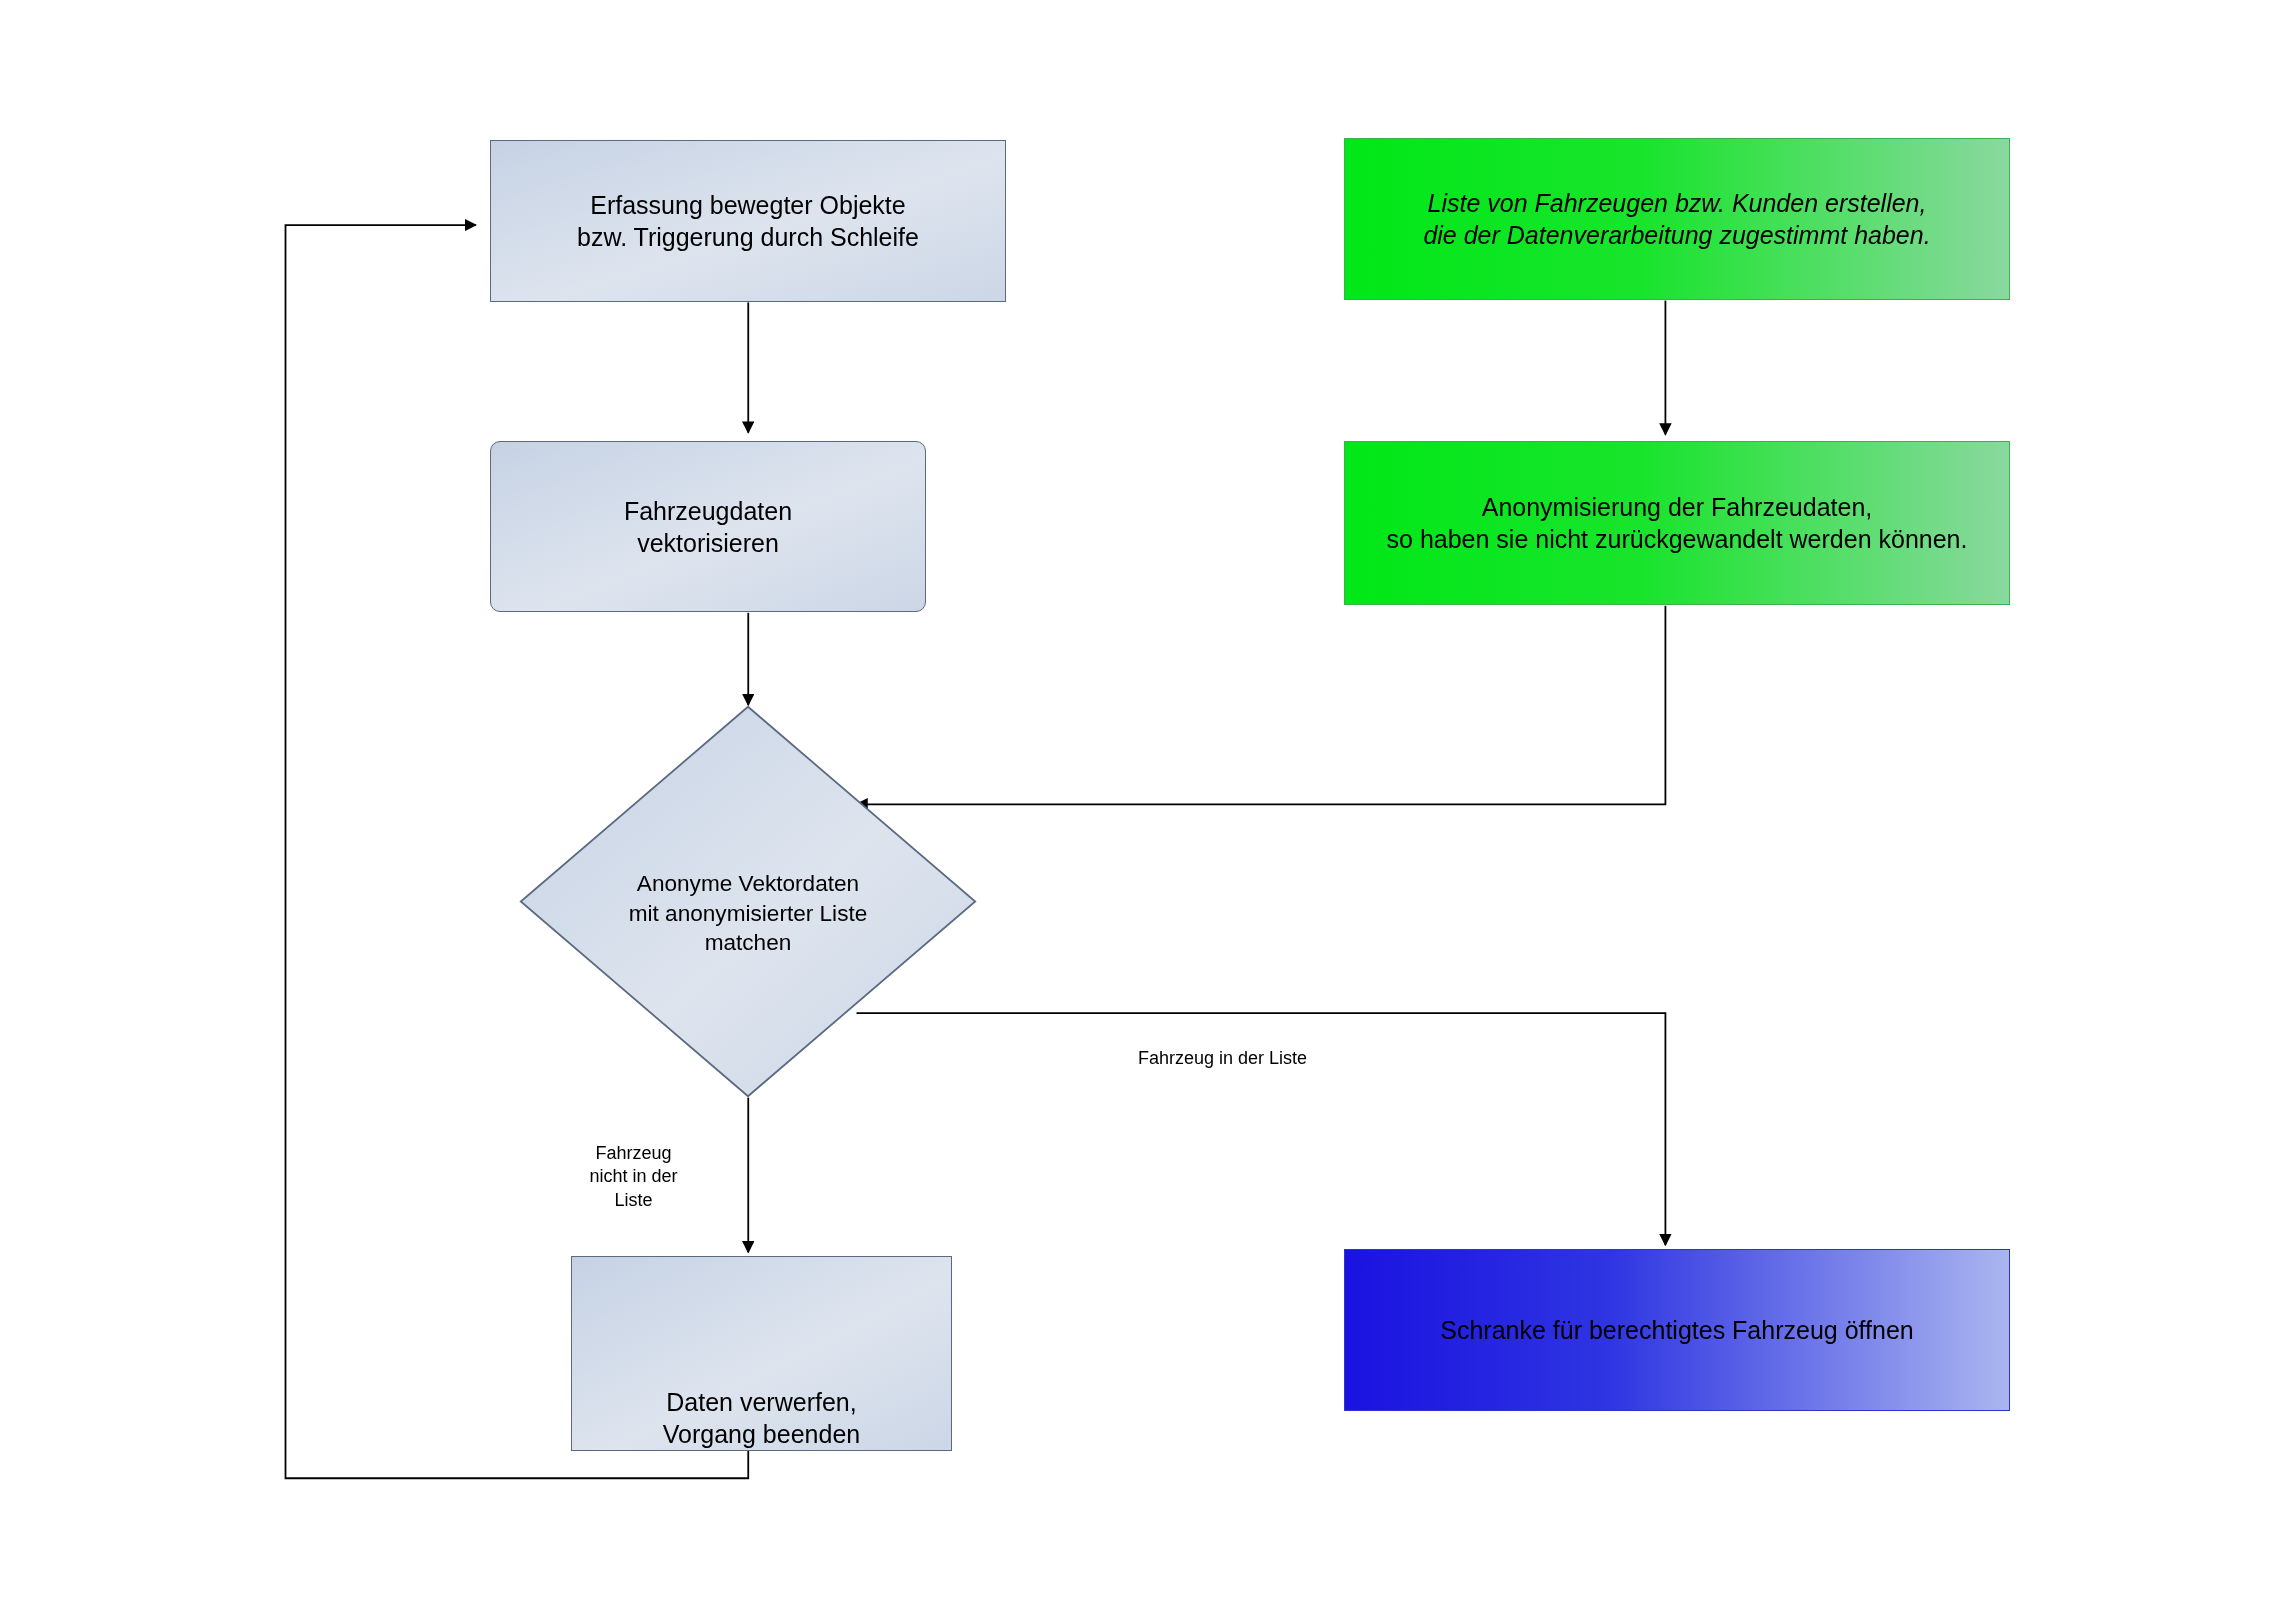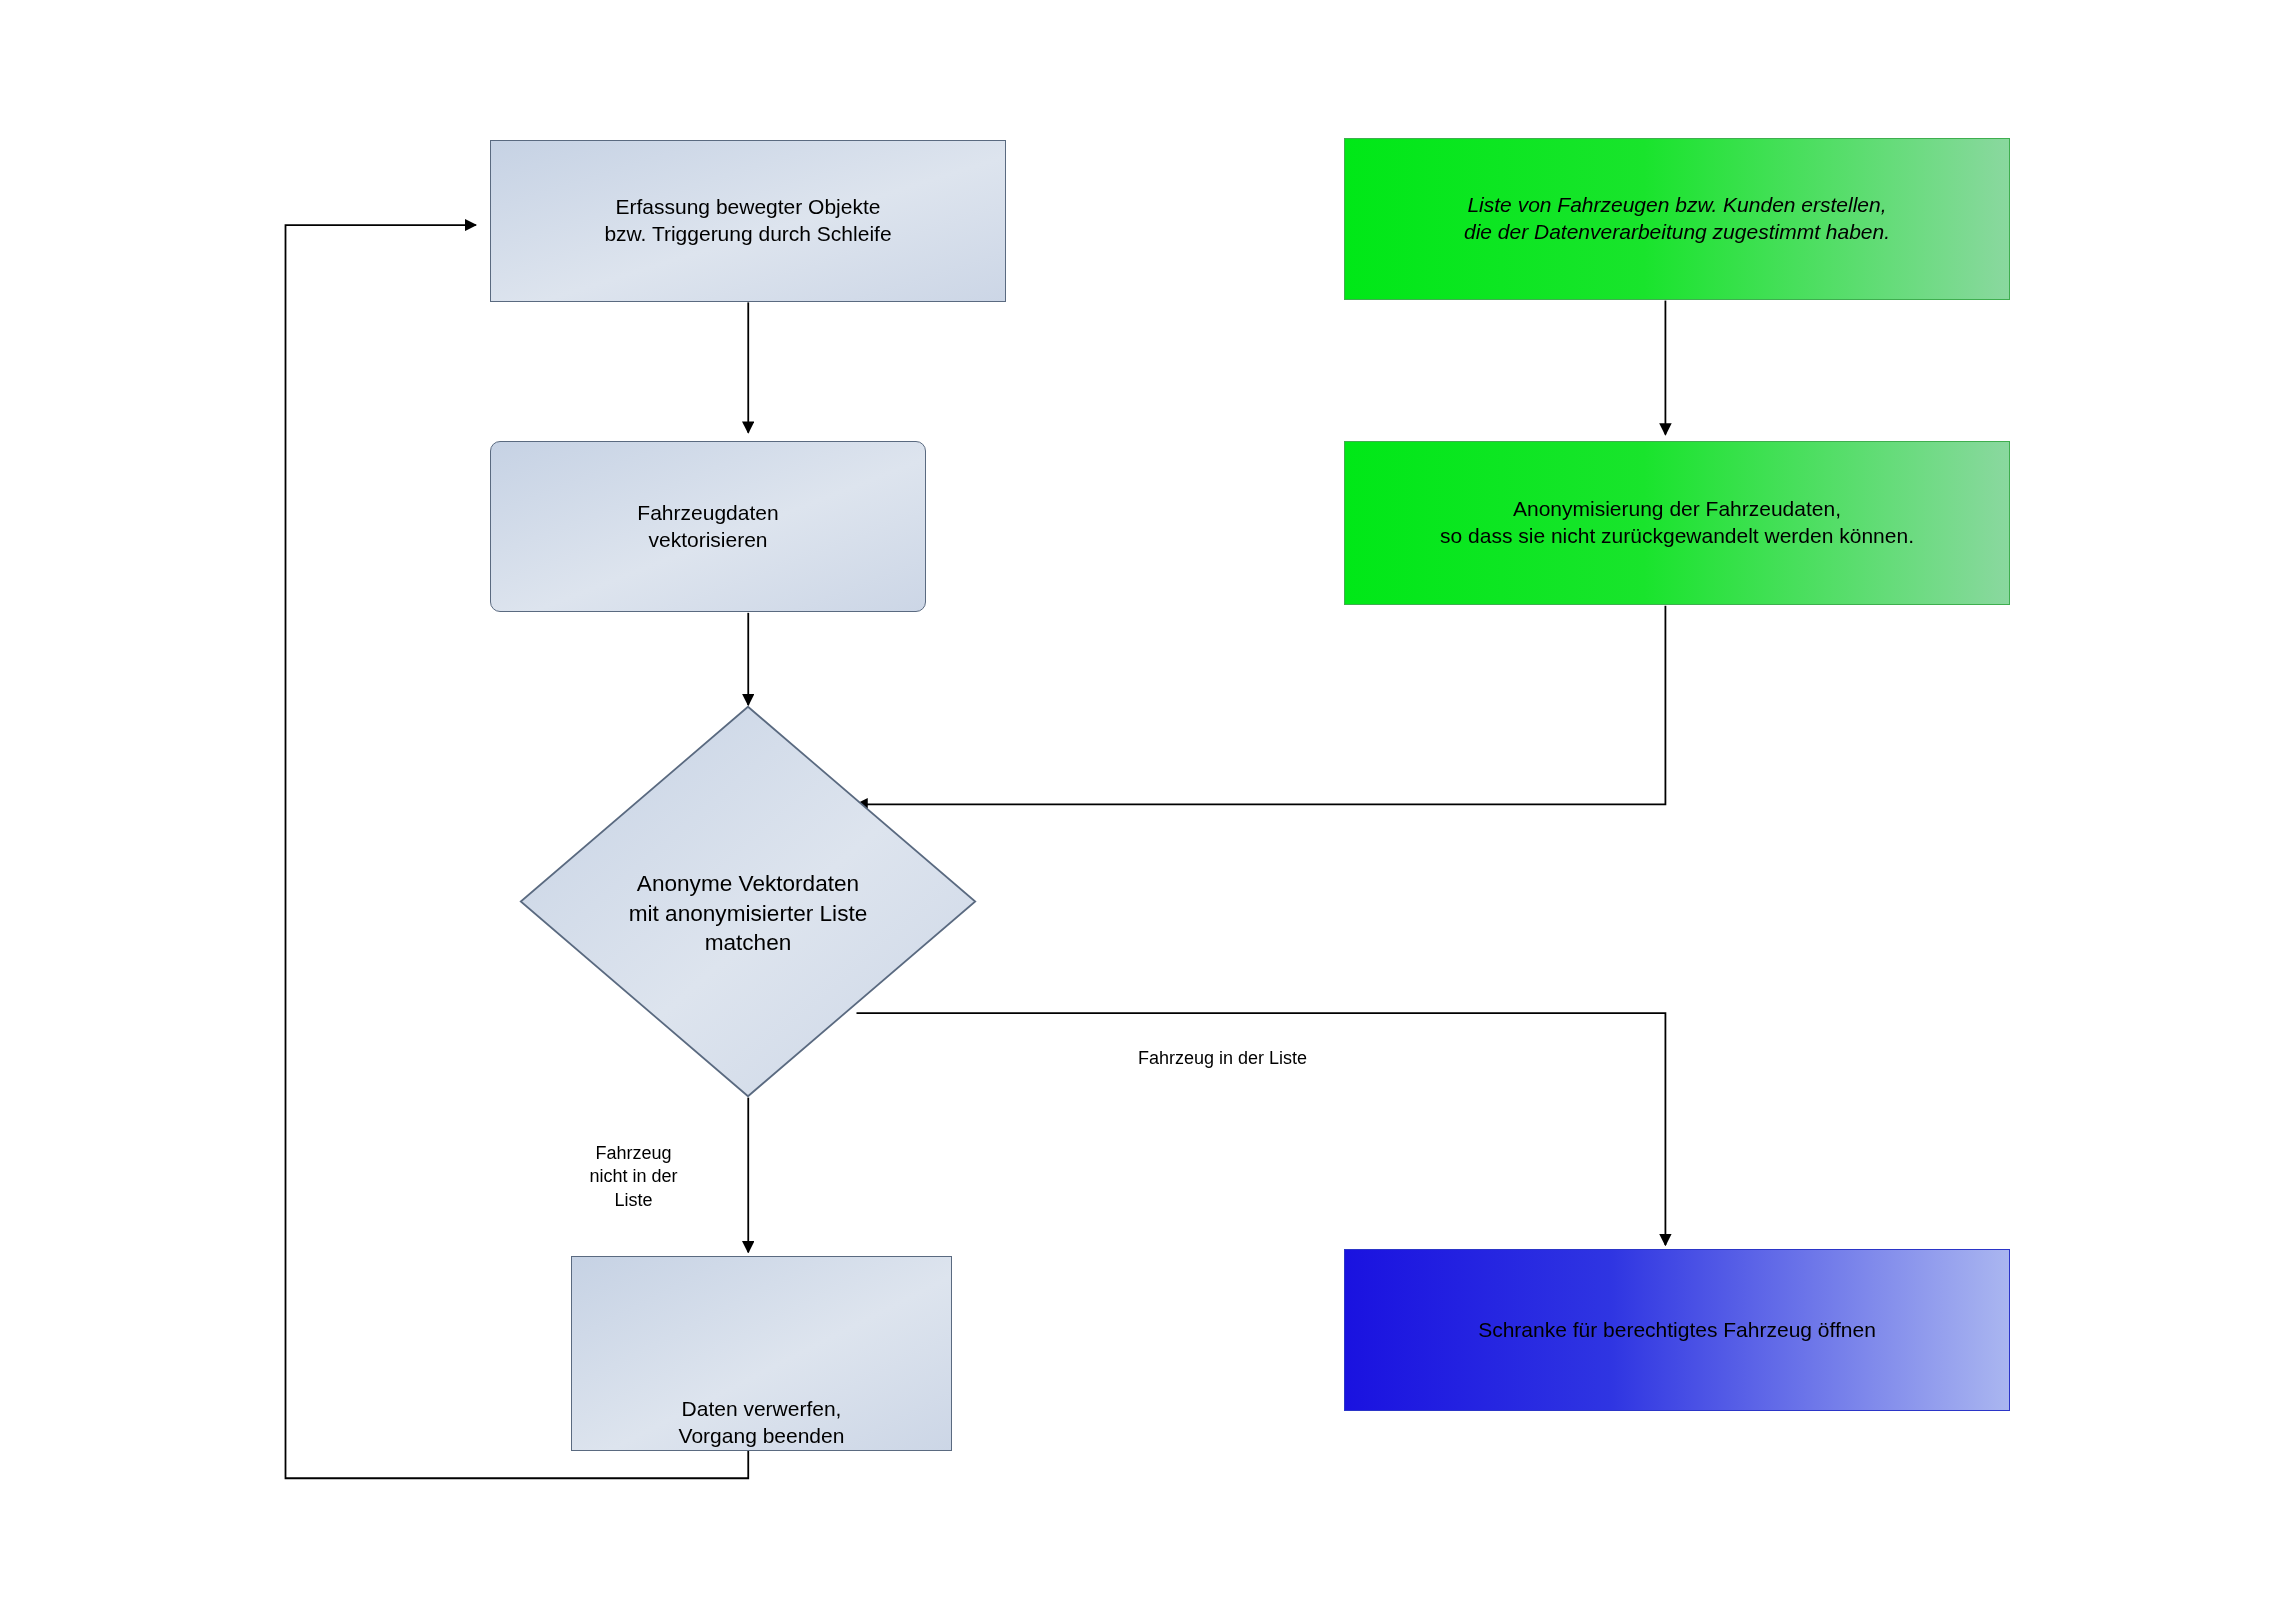--- a/index.html
+++ b/index.html
@@ -21,21 +21,21 @@
     height: 1623px;
   }
   .node {
     position: absolute;
     box-sizing: border-box;
     display: flex;
     align-items: center;
     justify-content: center;
     text-align: center;
     color: #000000;
-    font-size: 21px;
+    font-size: 25px;
     line-height: 1.28;
     white-space: pre-line;
   }
   .proc {
     border: 1.2px solid #5a6a80;
     background: linear-gradient(to bottom right, #c6d2e4 0%, #dde4ee 55%, #ccd6e6 100%);
   }
   .green {
     border: 1.2px solid #3fae4f;
     background: linear-gradient(to right, #00e817 0%, #19e42c 45%, #8ad89f 100%);
@@ -134,21 +134,21 @@
 Vorgang beenden</span>
   </div>
 
   <div class="node green" style="left:1344px; top:138px; width:666px; height:162px;font-style:italic;">
     <span>Liste von Fahrzeugen bzw. Kunden erstellen,
 die der Datenverarbeitung zugestimmt haben.</span>
   </div>
 
   <div class="node green" style="left:1344px; top:441px; width:666px; height:164px;">
     <span>Anonymisierung der Fahrzeudaten,
-so dass sie nicht zurückgewandelt werden können.</span>
+so haben sie nicht zurückgewandelt werden können.</span>
   </div>
 
   <div class="node blue" style="left:1344px; top:1249px; width:666px; height:162px;">
     <span>Schranke für berechtigtes Fahrzeug öffnen</span>
   </div>
 
   <div class="edge-label" style="left:1074px; top:1047px; width:297px;">Fahrzeug in der Liste</div>
 
   <div class="edge-label" style="left:553px; top:1142px; width:161px;">Fahrzeug
 nicht in der

